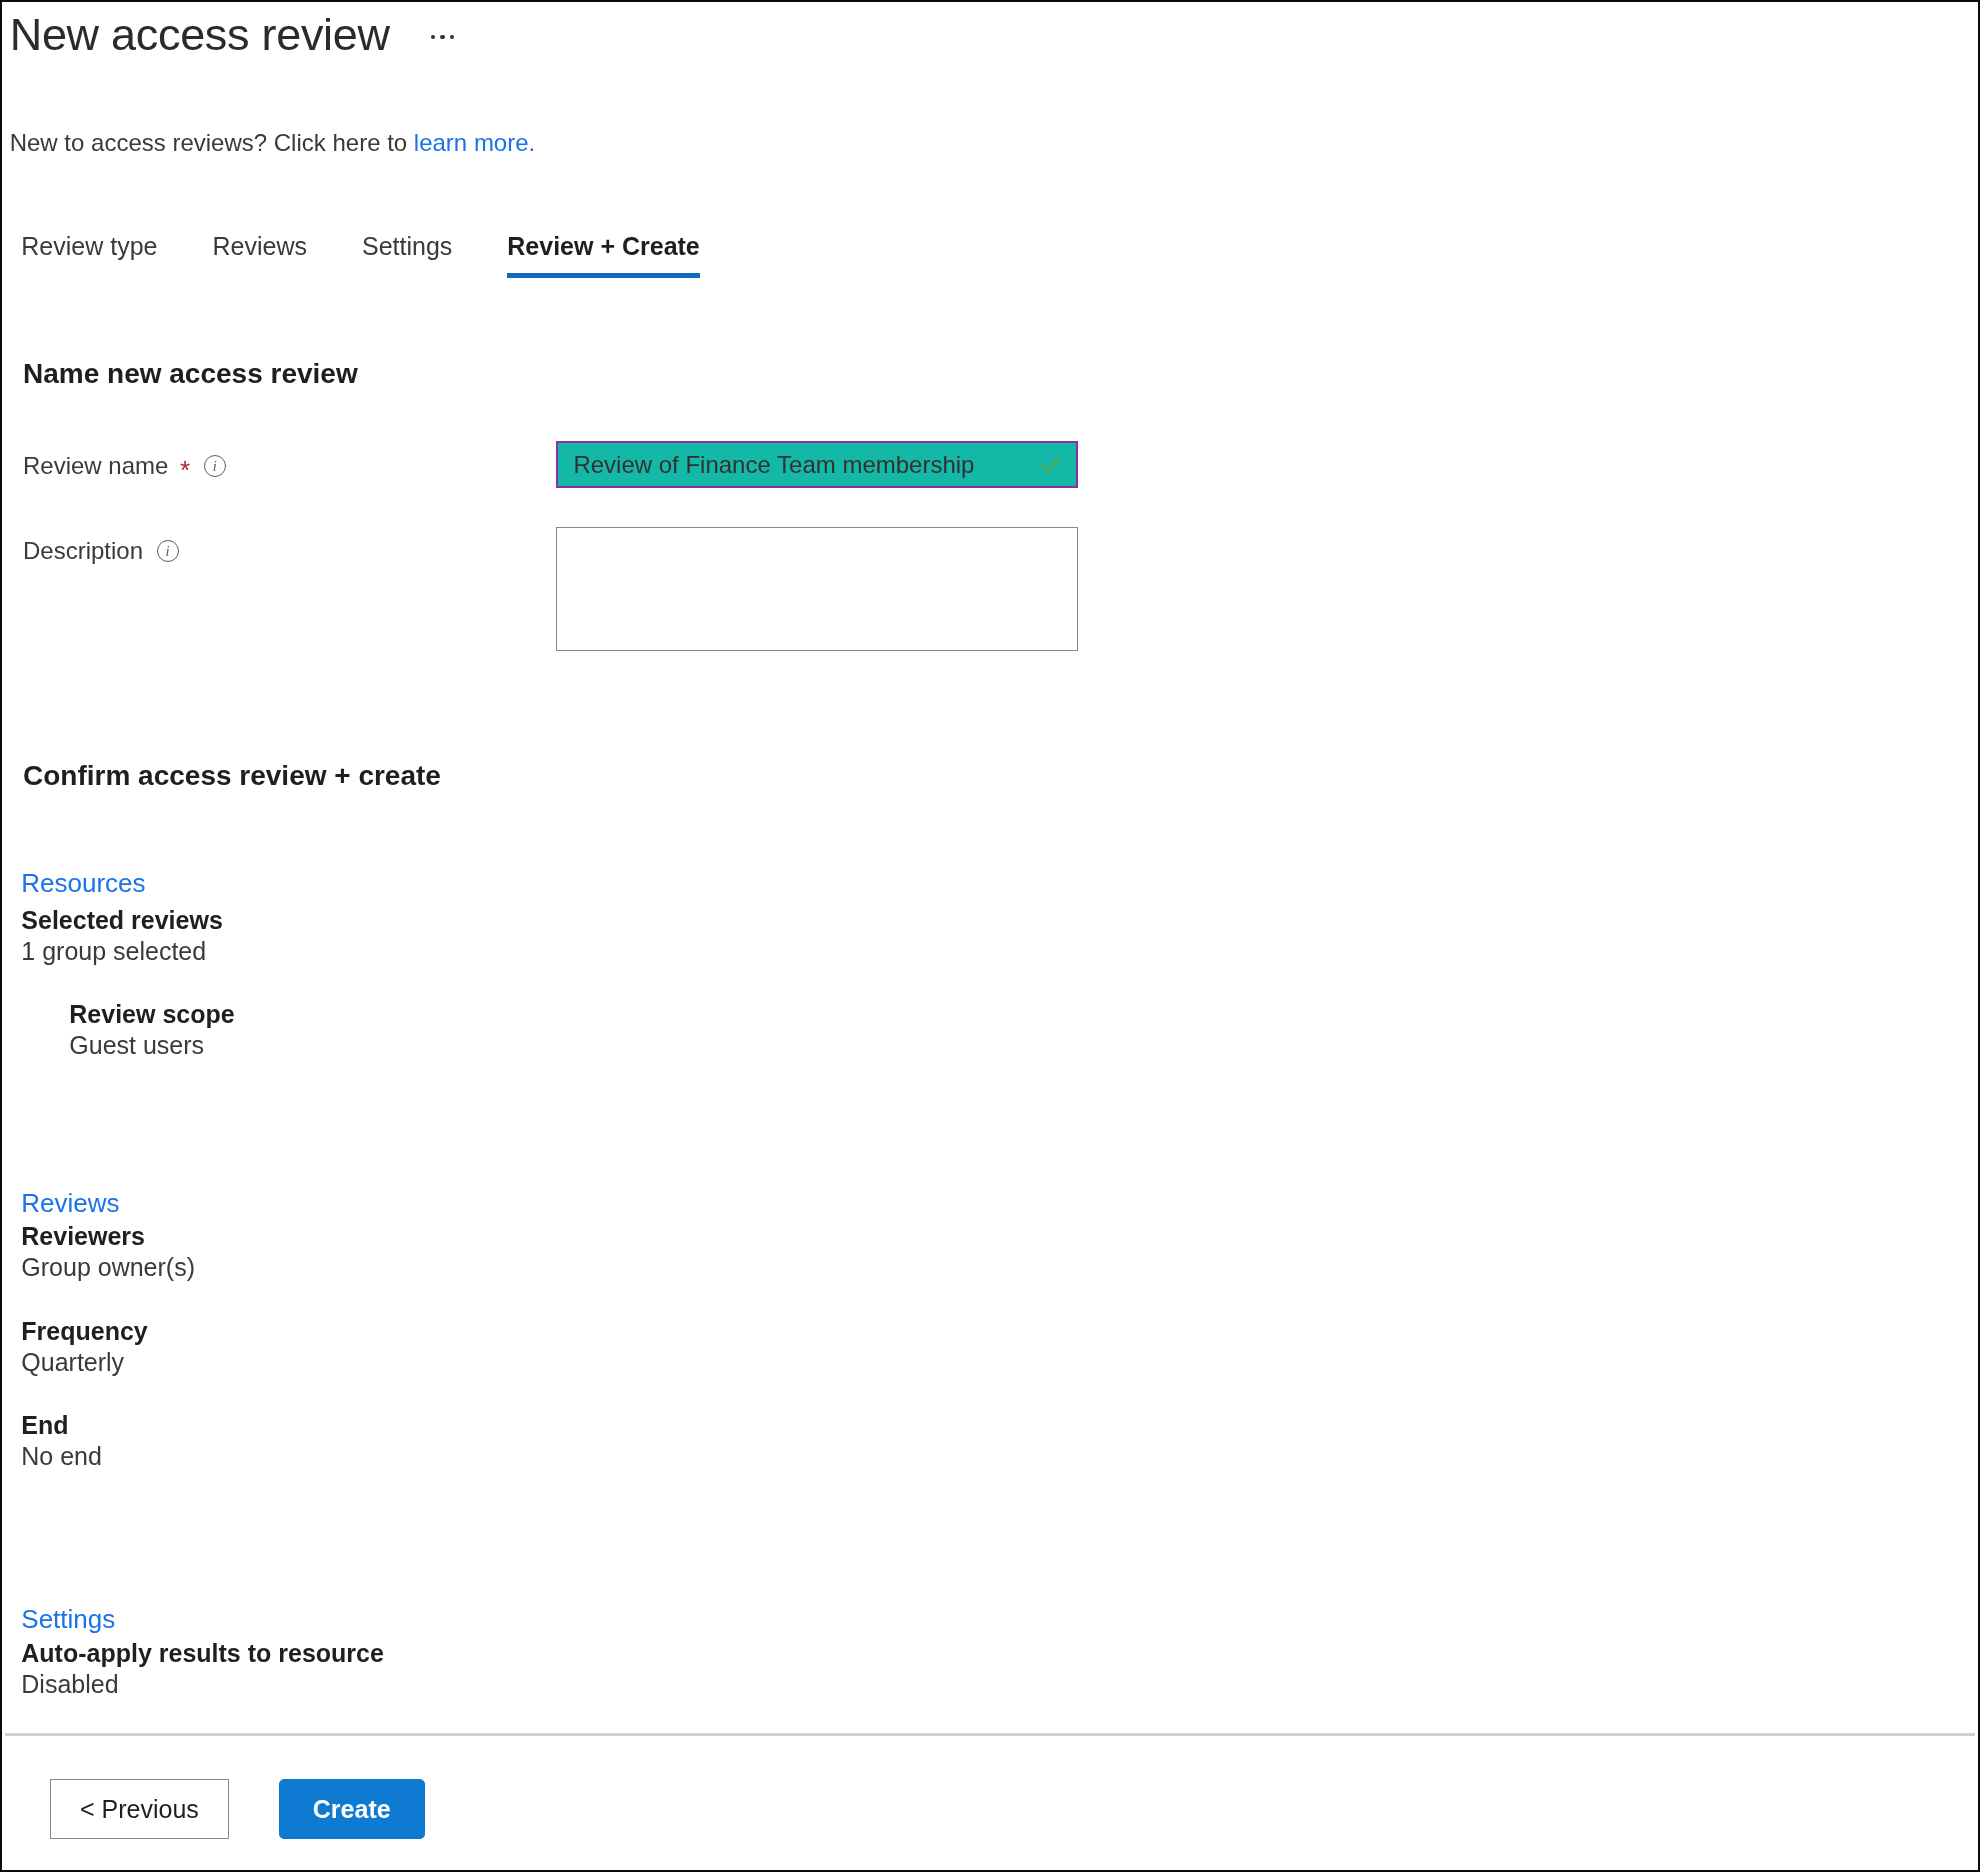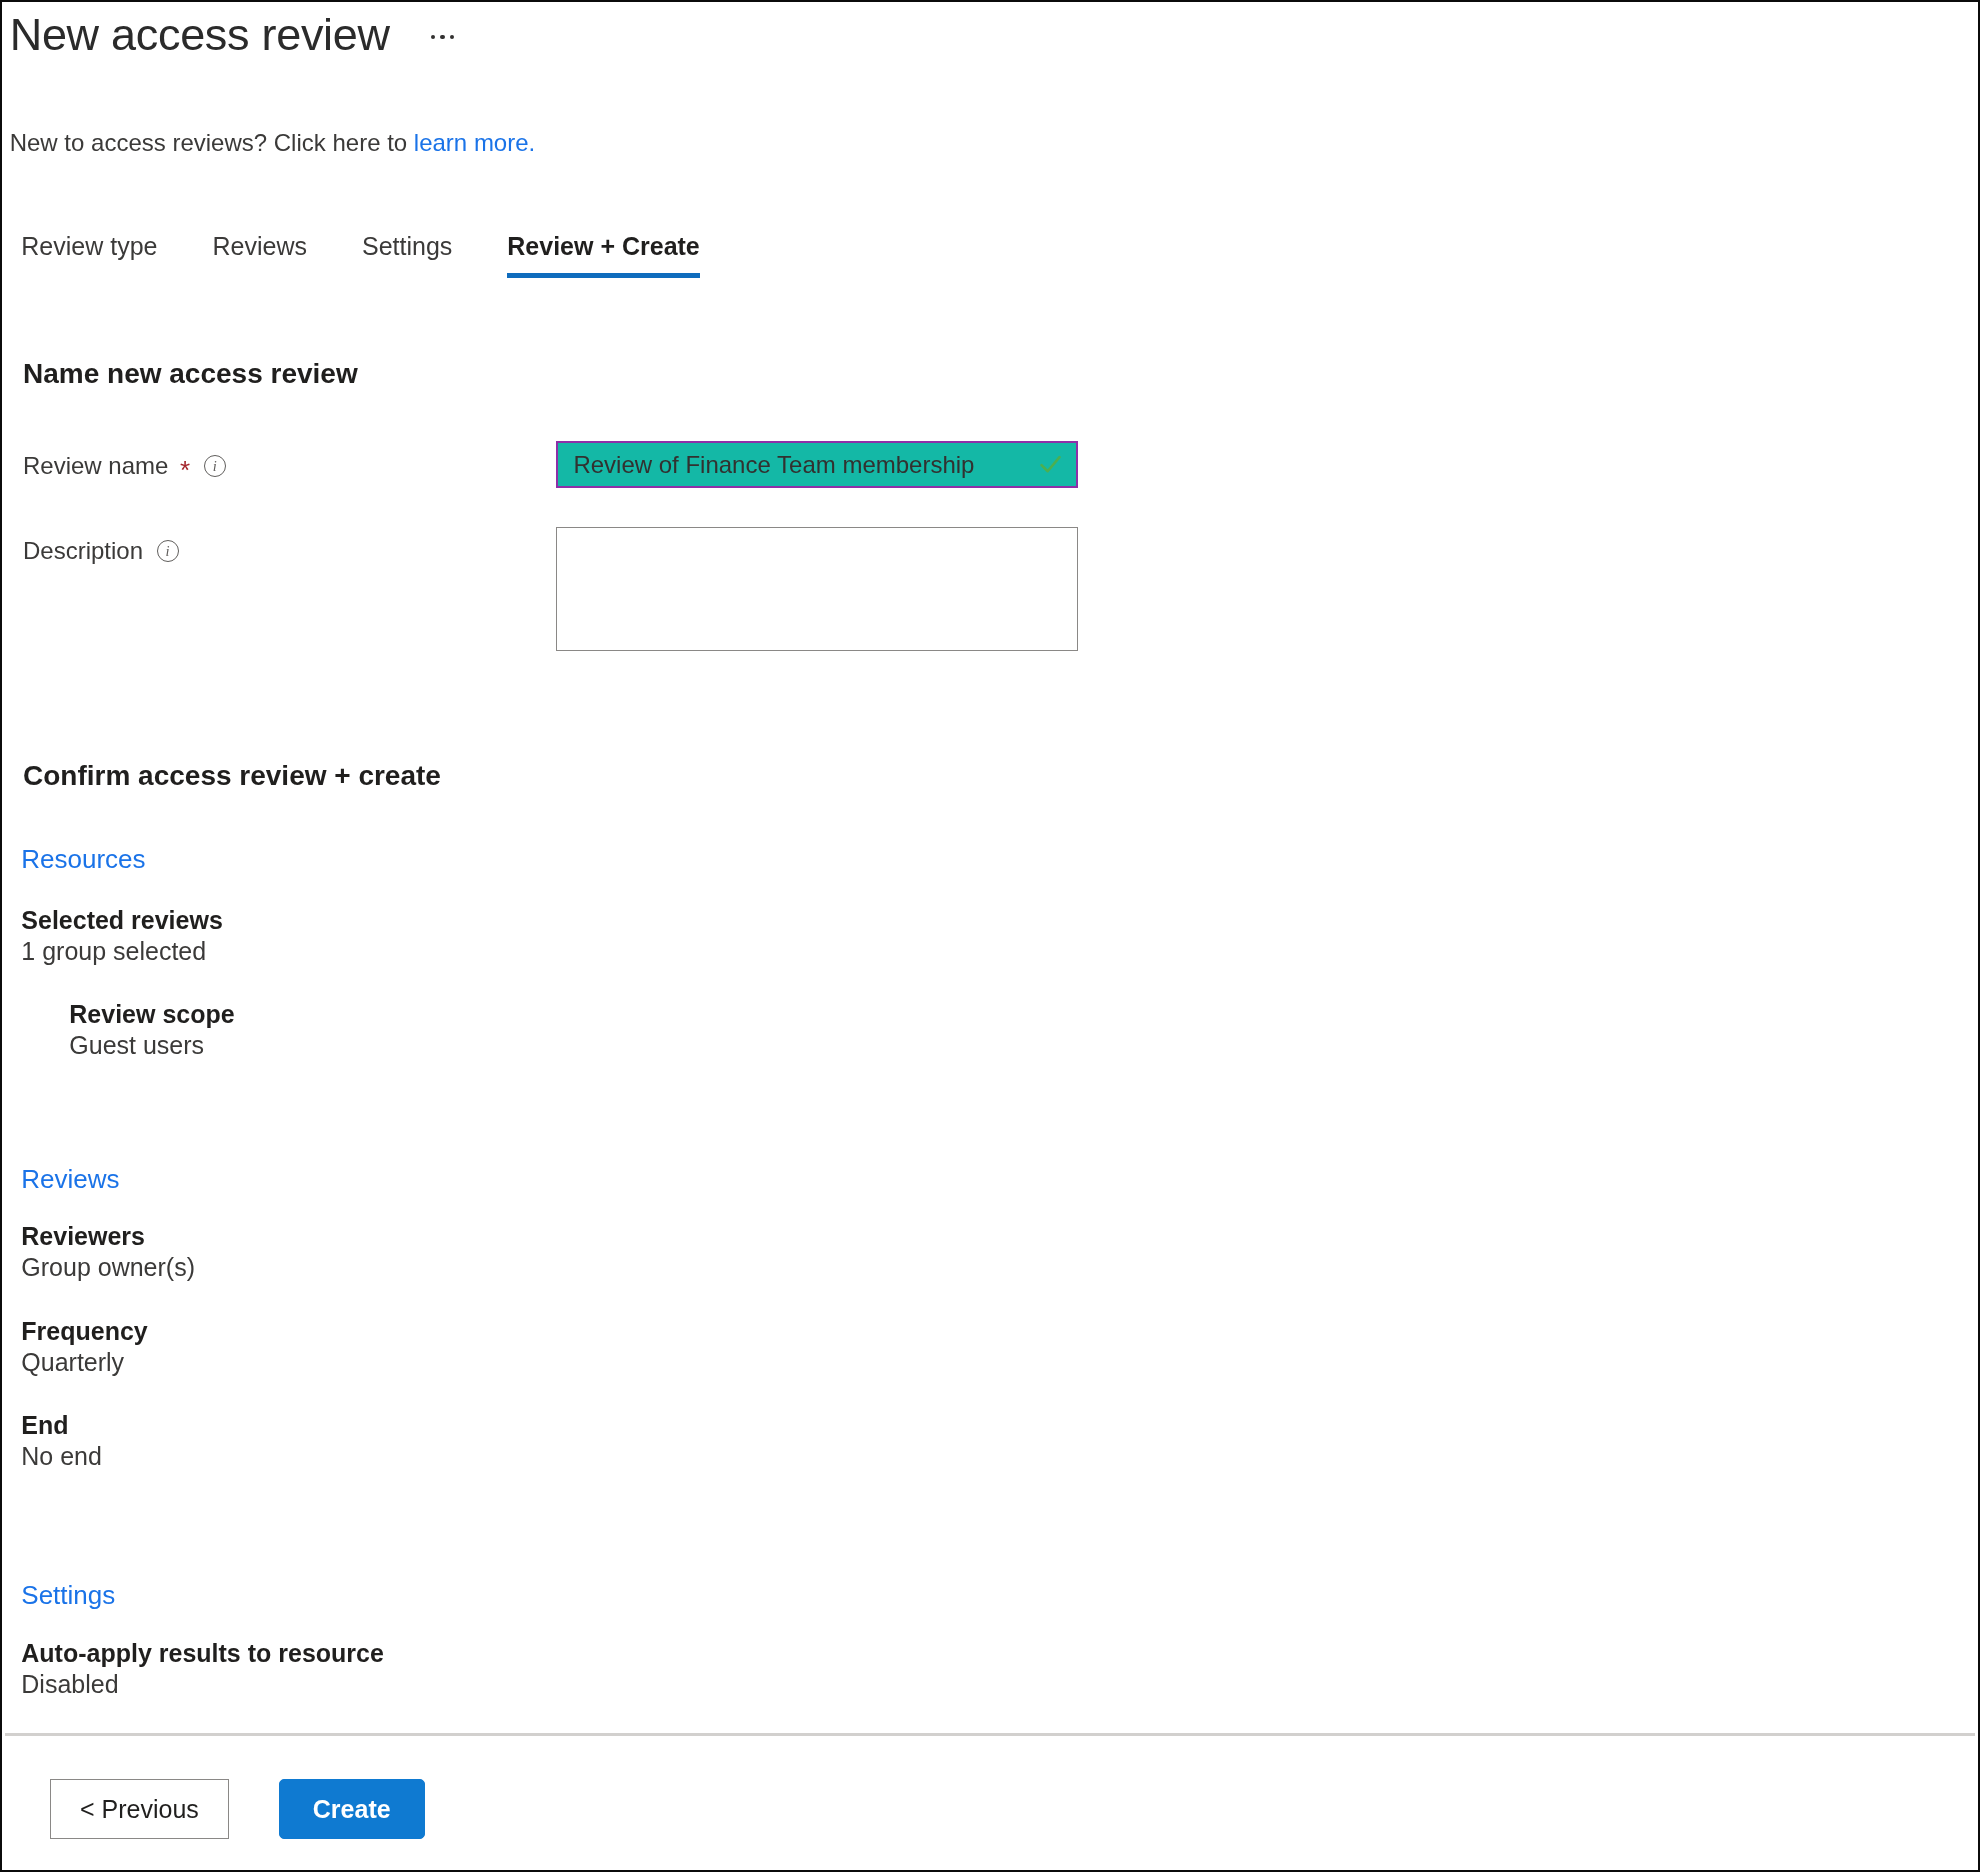--- a/index.html
+++ b/index.html
@@ -208,20 +208,21 @@
   
   #confirm-heading { left: 21px; top: 758px; }
 
   .group-link {
     position: absolute;
     font-size: 26px;
     color: #1a73e8;
     text-decoration: none;
     cursor: pointer;
     white-space: nowrap;
+    margin-top: 24px;
   }
   #resources-link { left: 19.3px; top: 842px; }
   #reviews-link   { left: 19.3px; top: 1162px; }
   #settings-link  { left: 19.3px; top: 1578px; }
 
   .kv {
     position: absolute;
     left: 19.3px;
   }
   .kv .k {

